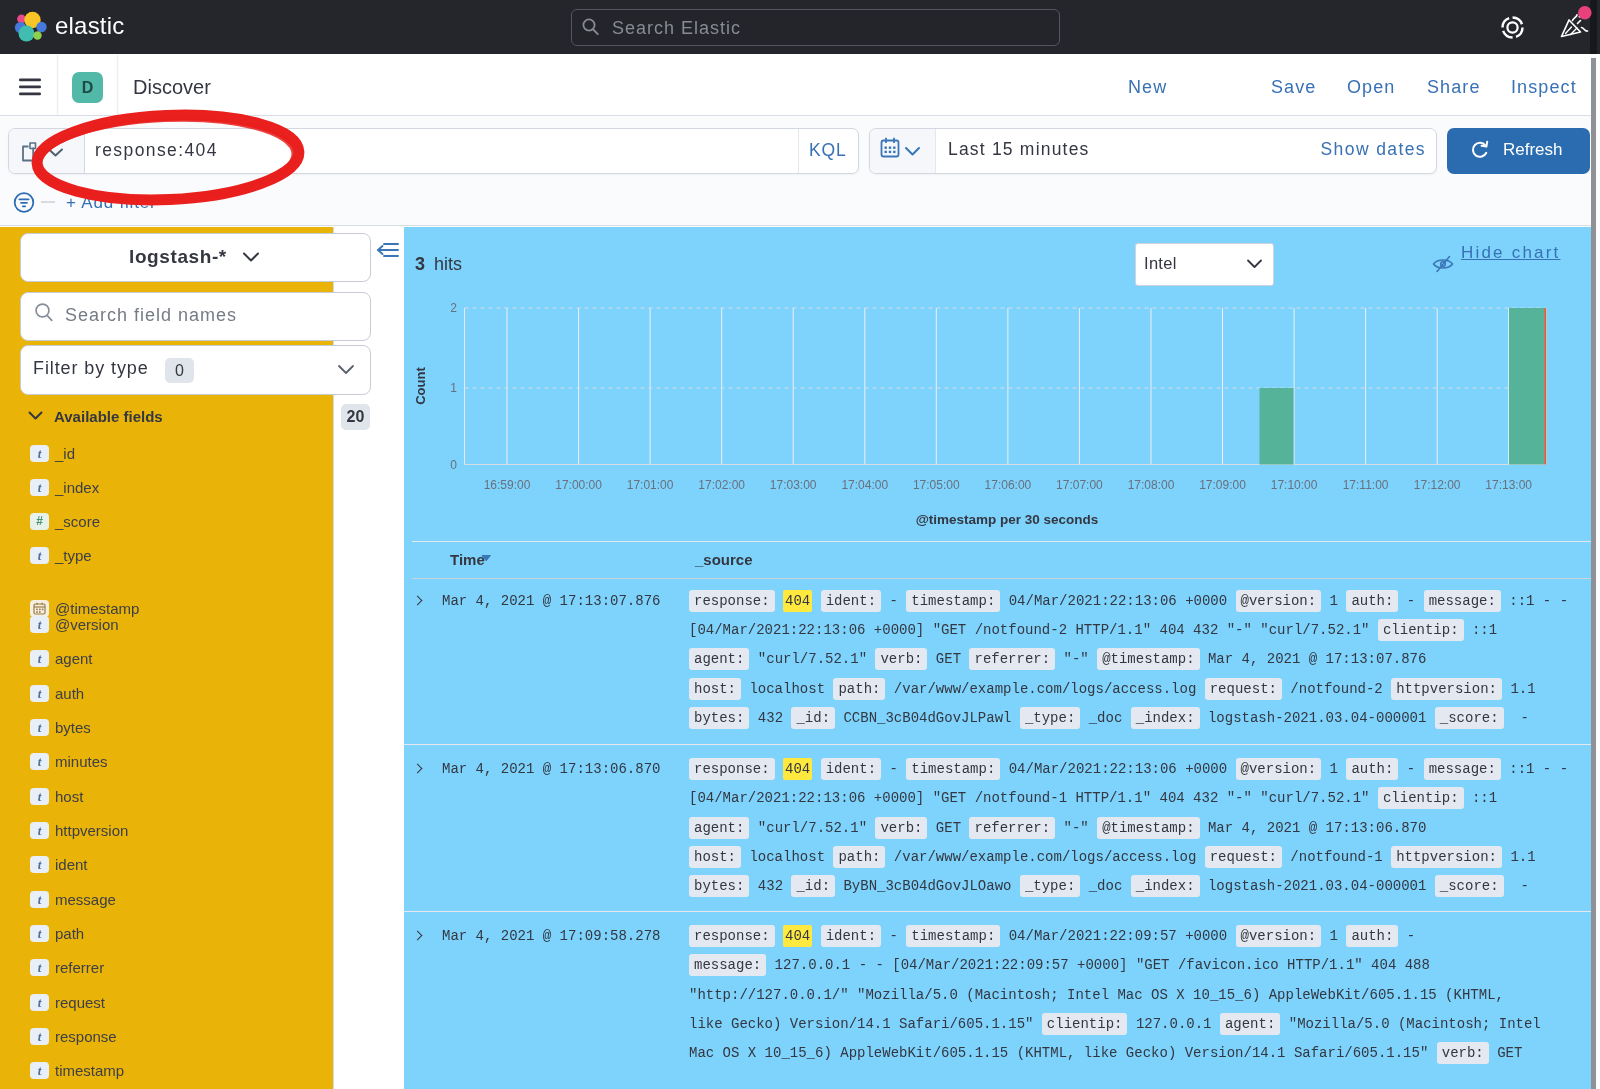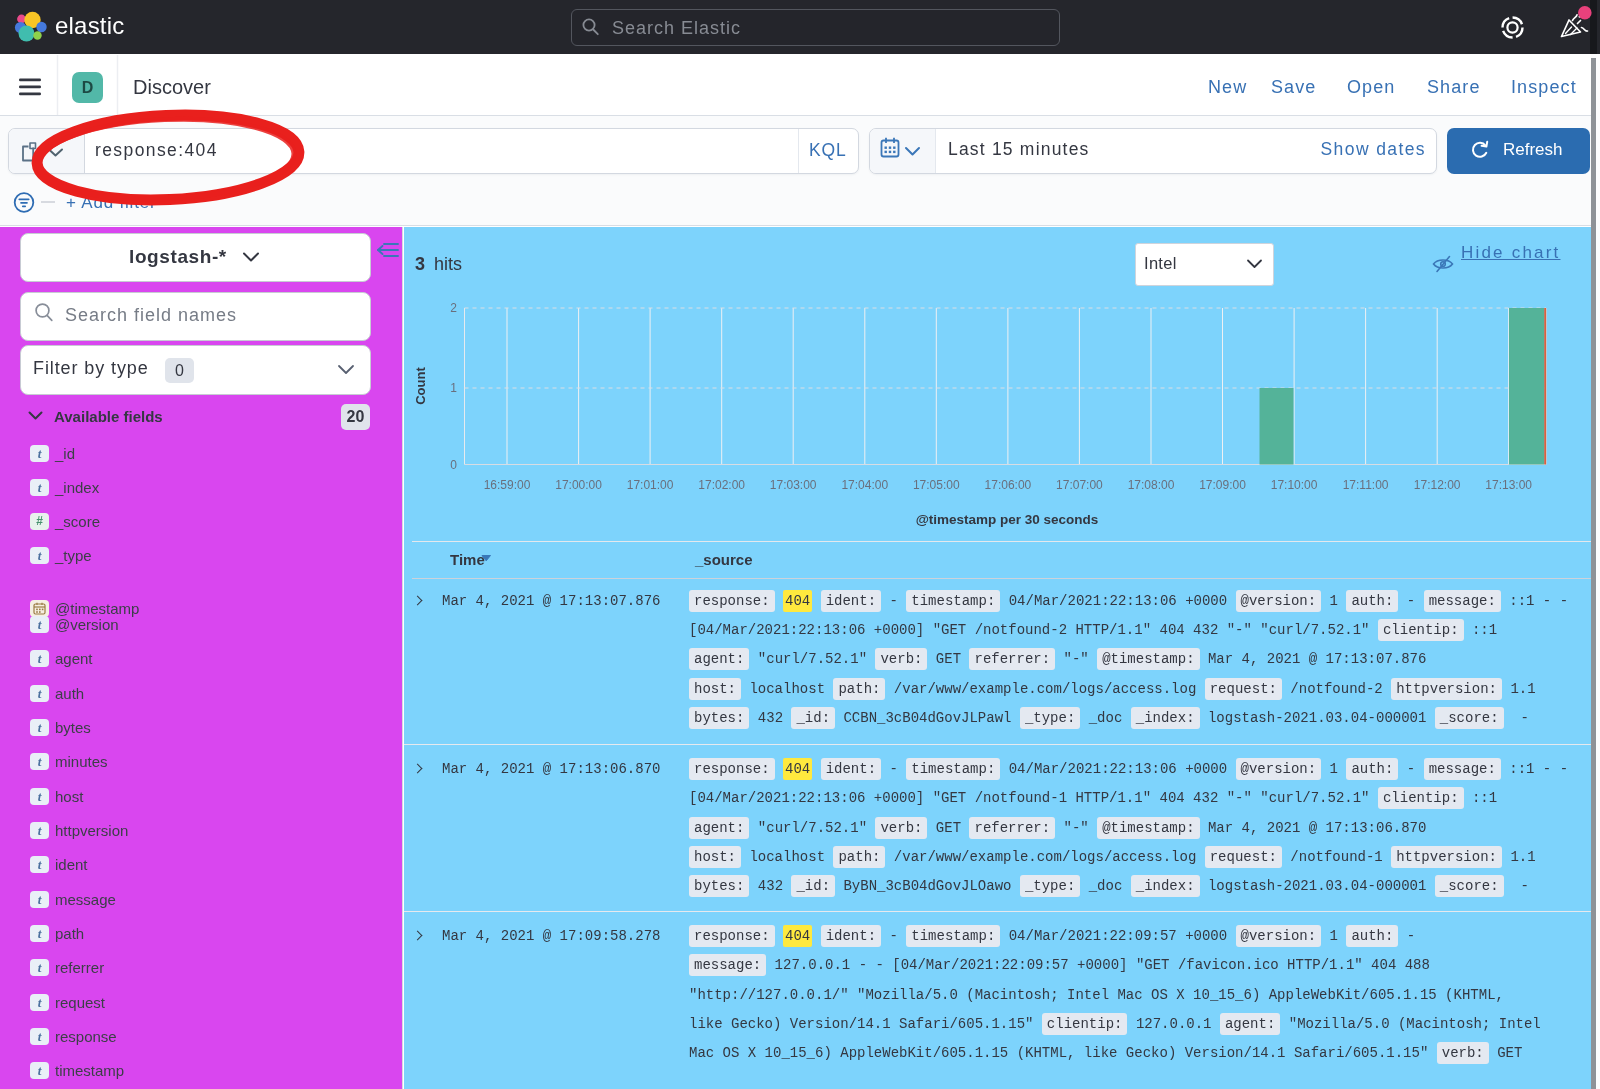--- a/index.html
+++ b/index.html
@@ -40,21 +40,21 @@
     border-right:1px solid #e4e8ee; border-radius:6px 0 0 6px; }
   #dtext { left:78px; top:10px; font-size:17.5px; letter-spacing:1.2px; color:#343741; }
   #showdates { right:10px; top:10px; font-size:17.5px; letter-spacing:1.4px; color:#3871b4; }
   #refresh { left:1447px; top:12px; width:143px; height:46px; background:#2b6cb0;
     border-radius:7px; color:#fff; }
   #refresh span { position:absolute; left:56px; top:12px; font-size:17px; }
   #addfilter { left:66px; top:77px; color:#3871b4; font-size:17px; letter-spacing:0.8px; }
   #afdash { left:41px; top:85px; width:14px; height:2px; background:#d7dae0; }
 
   
-  #sidebar { left:0; top:227px; width:403px; height:862px; background:#d946ef;
+  #sidebar { left:0; top:227px; width:334px; height:862px; background:#eab308;
     border-right:1px solid #d6dae1; }
   #ipbox { left:20px; top:6px; width:351px; height:49px; background:#fff;
     border:1px solid #c7cbd3; border-radius:8px; }
   #ipbox b { position:absolute; left:108px; top:12px; font-size:19px; letter-spacing:0.6px; color:#343741; }
   #sfbox { left:20px; top:65px; width:351px; height:49px; background:#fff;
     border:1px solid #c7cbd3; border-radius:8px; }
   #sfbox .ph { position:absolute; left:44px; top:12px; font-size:18px; letter-spacing:1px; color:#767c86; }
   #ftbox { left:20px; top:118px; width:351px; height:50px; background:#fff;
     border:1px solid #c7cbd3; border-radius:8px; }
   #ftbox .lbl { position:absolute; left:12px; top:12px; font-size:18px; letter-spacing:0.9px; color:#343741; }
@@ -105,21 +105,21 @@
 
   <div id="topbar" class="abs"></div>
   <div id="logo-text" class="abs">elastic</div>
   <div id="searchbox" class="abs">
       <span class="ph">Search Elastic</span>
     </div>
 
   <div id="navbar" class="abs"></div>
   <div id="dbadge" class="abs">D</div>
   <div id="disc" class="abs">Discover</div>
-  <span class="navlink" style="left:1208px;">New</span>
+  <span class="navlink" style="left:1128px;">New</span>
   <span class="navlink" style="left:1271px;">Save</span>
   <span class="navlink" style="left:1347px;">Open</span>
   <span class="navlink" style="left:1427px;">Share</span>
   <span class="navlink" style="left:1511px;">Inspect</span>
 
   <div id="qstrip" class="abs">
     <div id="qbox" class="abs">
       <div id="qbox-left" class="abs"></div>
       <div id="qtext" class="abs">response:404</div>
       <div id="kql" class="abs">

